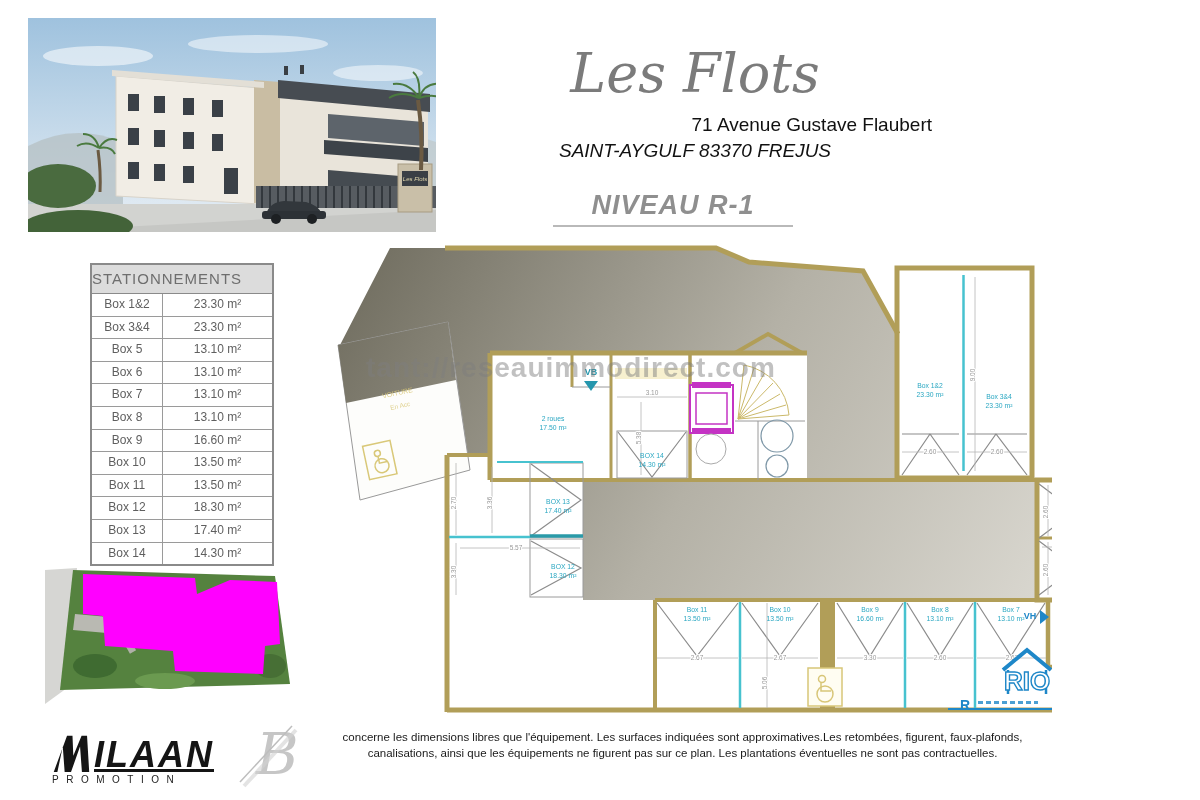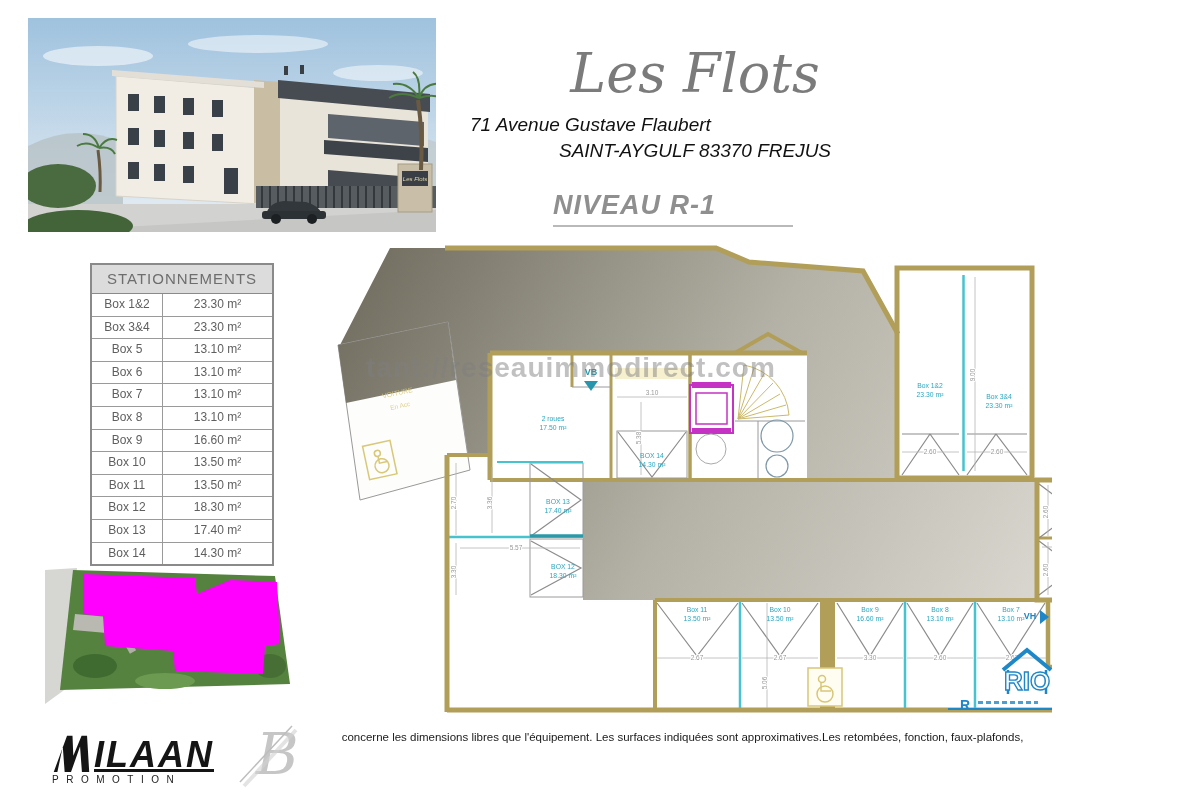--- a/index.html
+++ b/index.html
@@ -2,28 +2,28 @@
 <html><head>
 <meta charset="utf-8">
 <style>
   html,body{margin:0;padding:0;background:#fff;}
   #page{position:relative;width:1052px;height:800px;background:#fff;overflow:hidden;
         font-family:"Liberation Sans",sans-serif;}
   .abs{position:absolute;}
   
   #title{left:490px;top:42px;width:410px;text-align:center;
          font-family:"DejaVu Serif",serif;font-style:italic;font-size:54px;color:#7b7b7b;}
-  #addr1{left:470px;top:114px;width:450px;text-align:left;font-size:19px;color:#111;font-style:italic;}
+  #addr1{left:482px;top:114px;width:450px;text-align:right;font-size:19px;color:#111;}
   #addr2{left:470px;top:140px;width:450px;text-align:center;font-size:19px;color:#111;font-style:italic;}
-  #level{left:553px;top:190px;width:240px;font-size:27px;color:#8f8f8f;
+  #level{left:553px;top:190px;width:240px;text-align:center;font-size:27px;color:#8f8f8f;
          font-weight:bold;font-style:italic;letter-spacing:1px;
          border-bottom:2px solid #b9b9b9;padding-bottom:4px;}
   
   #ptable{left:90px;top:263px;width:180px;border:2px solid #8a8a8a;background:#fff;}
-  #ptable .phead{height:28px;line-height:28px;text-align:center;background:#dcdcdc;
+  #ptable .phead{height:28px;line-height:28px;background:#dcdcdc;
          color:#6e6e6e;font-size:15px;letter-spacing:1px;border-bottom:1px solid #8a8a8a;}
   .prow{display:flex;height:21.6px;border-bottom:1px solid #9a9a9a;}
   .prow:last-child{border-bottom:none;}
   .pcell{font-size:12px;color:#5f5f5f;line-height:21.6px;}
   .plabel{width:70px;text-align:center;border-right:1px solid #9a9a9a;}
   .pvalue{flex:1;text-align:center;}
   
   #watermark{left:366px;top:352px;font-size:28px;font-weight:bold;color:#7e7e7e;
          opacity:.48;letter-spacing:1px;z-index:5;}
   
@@ -396,21 +396,22 @@
     <div id="promo">PROMOTION</div>
   </div>
 
   <svg class="abs" style="left:234px;top:712px;" width="70" height="80" viewBox="0 0 70 80">
     <text x="22" y="62" font-size="58" font-style="italic" fill="#c6c6c6" font-family="DejaVu Serif,serif">B</text>
     <path d="M6,70 L58,14" stroke="#bdbdbd" stroke-width="1.5"></path>
     <path d="M10,74 L62,18" stroke="#d2d2d2" stroke-width="4" opacity=".6"></path>
   </svg>
 
   <div class="abs" id="disclaimer">
-    <div>concerne les dimensions libres que l'équipement.  Les surfaces indiquées sont approximatives.Les retombées, fonction, faux-plafonds,</div>
+    <div>concerne les dimensions libres que l'équipement.  Les surfaces indiquées sont approximatives.Les retombées, figurent, faux-plafonds,</div>
+    <div>canalisations, ainsi que les équipements ne figurent pas sur ce plan. Les plantations éventuelles ne sont pas contractuelles.</div>
   </div>
 
   <svg class="abs" style="left:995px;top:640px;" width="64" height="62" viewBox="0 0 64 62">
     <path d="M8,30 L32,10 L56,30" stroke="#1e87c8" stroke-width="4" fill="none"></path>
     <path d="M13,30 V54 M51,30 V54" stroke="#1e87c8" stroke-width="2.5" fill="none"></path>
     <text x="32" y="50" text-anchor="middle" font-size="26" font-weight="bold" fill="#ffffff" stroke="#1e87c8" stroke-width="1.4">RIO</text>
   </svg>
   <div class="abs" id="rid">
     <div class="letters">
       <span>R</span>

